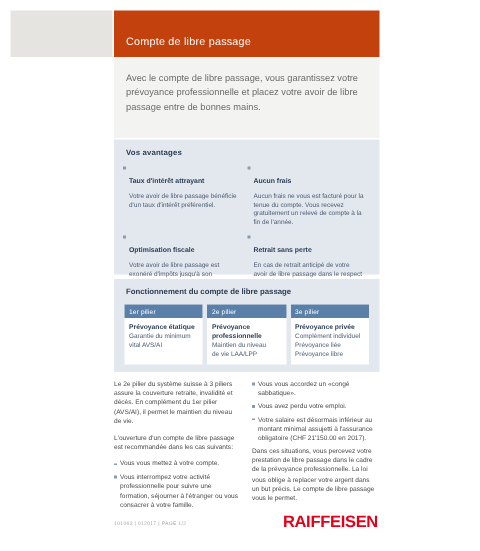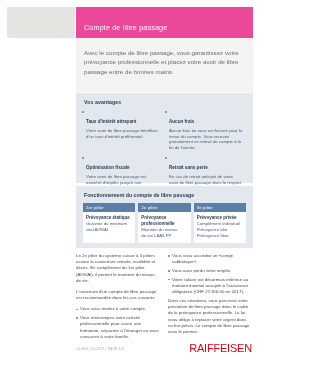--- a/index.html
+++ b/index.html
@@ -25,21 +25,21 @@
   .band-left {
     position: absolute;
     left: 7px; top: 7px;
     width: 68px; height: 31px;
     background: #e6e4e0;
   }
   .band-right {
     position: absolute;
     left: 76px; top: 7px;
     width: 177px; height: 31px;
-    background: #ec4899;
+    background: #c2410c;
   }
   .header-title {
     position: absolute;
     left: 8px; top: 16px;
     font-size: 7.2px;
     color: #ffffff;
     letter-spacing: 0.15px;
   }
 
   
@@ -199,21 +199,21 @@
     position: absolute;
     left: 76px; top: 347px;
     font-size: 3.4px;
     color: #a8a8a8;
     letter-spacing: 0.2px;
   }
   .logo {
     position: absolute;
     right: 8px; top: 342px;
     font-size: 11px;
-    font-weight: normal;
+    font-weight: bold;
     color: #e2001a;
     letter-spacing: -0.2px;
     font-family: "Liberation Sans", sans-serif;
   }
 </style>
 </head>
 <body>
 
 <div class="top-band">
   <div class="band-left"></div>

